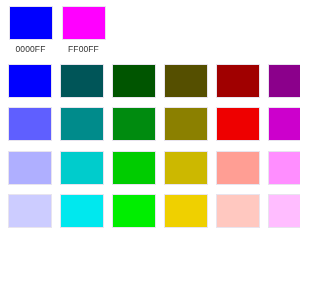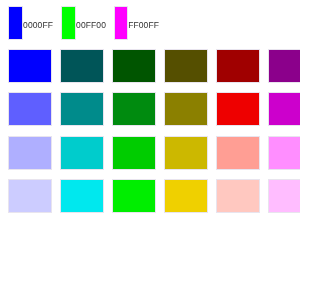--- a/index.html
+++ b/index.html
@@ -22,21 +22,21 @@
   .row {
     display: flex;
     justify-content: flex-start;
     padding-left: 8px;
     box-sizing: border-box;
   }
   .cell {
     width: 45px;
     margin-right: 8px;
     display: flex;
-    flex-direction: row;
+    flex-direction: column;
     align-items: center;
   }
   .swatch {
     width: 44px;
     height: 34px;
     box-sizing: border-box;
     border: 1px solid #e8e4ee;
   }
   .label {
     font-size: 8.5px;
@@ -55,24 +55,20 @@
 </style>
 </head>
 <body>
 
 <div id="palette">
 
   <div class="row row-header">
     <div class="cell">
       <div class="swatch" style="background-color: rgb(0, 0, 255);"></div>
       <div class="label">0000FF</div>
-    </div>
-    <div class="cell">
-      <div class="swatch" style="background-color: rgb(0, 255, 0);"></div>
-      <div class="label">00FF00</div>
     </div>
     <div class="cell">
       <div class="swatch" style="background-color: rgb(255, 0, 255);"></div>
       <div class="label">FF00FF</div>
     </div>
   </div>
 
   <div class="row row-2">
     <div class="cell">
       <div class="swatch" style="background-color: rgb(0, 0, 255);"></div>

